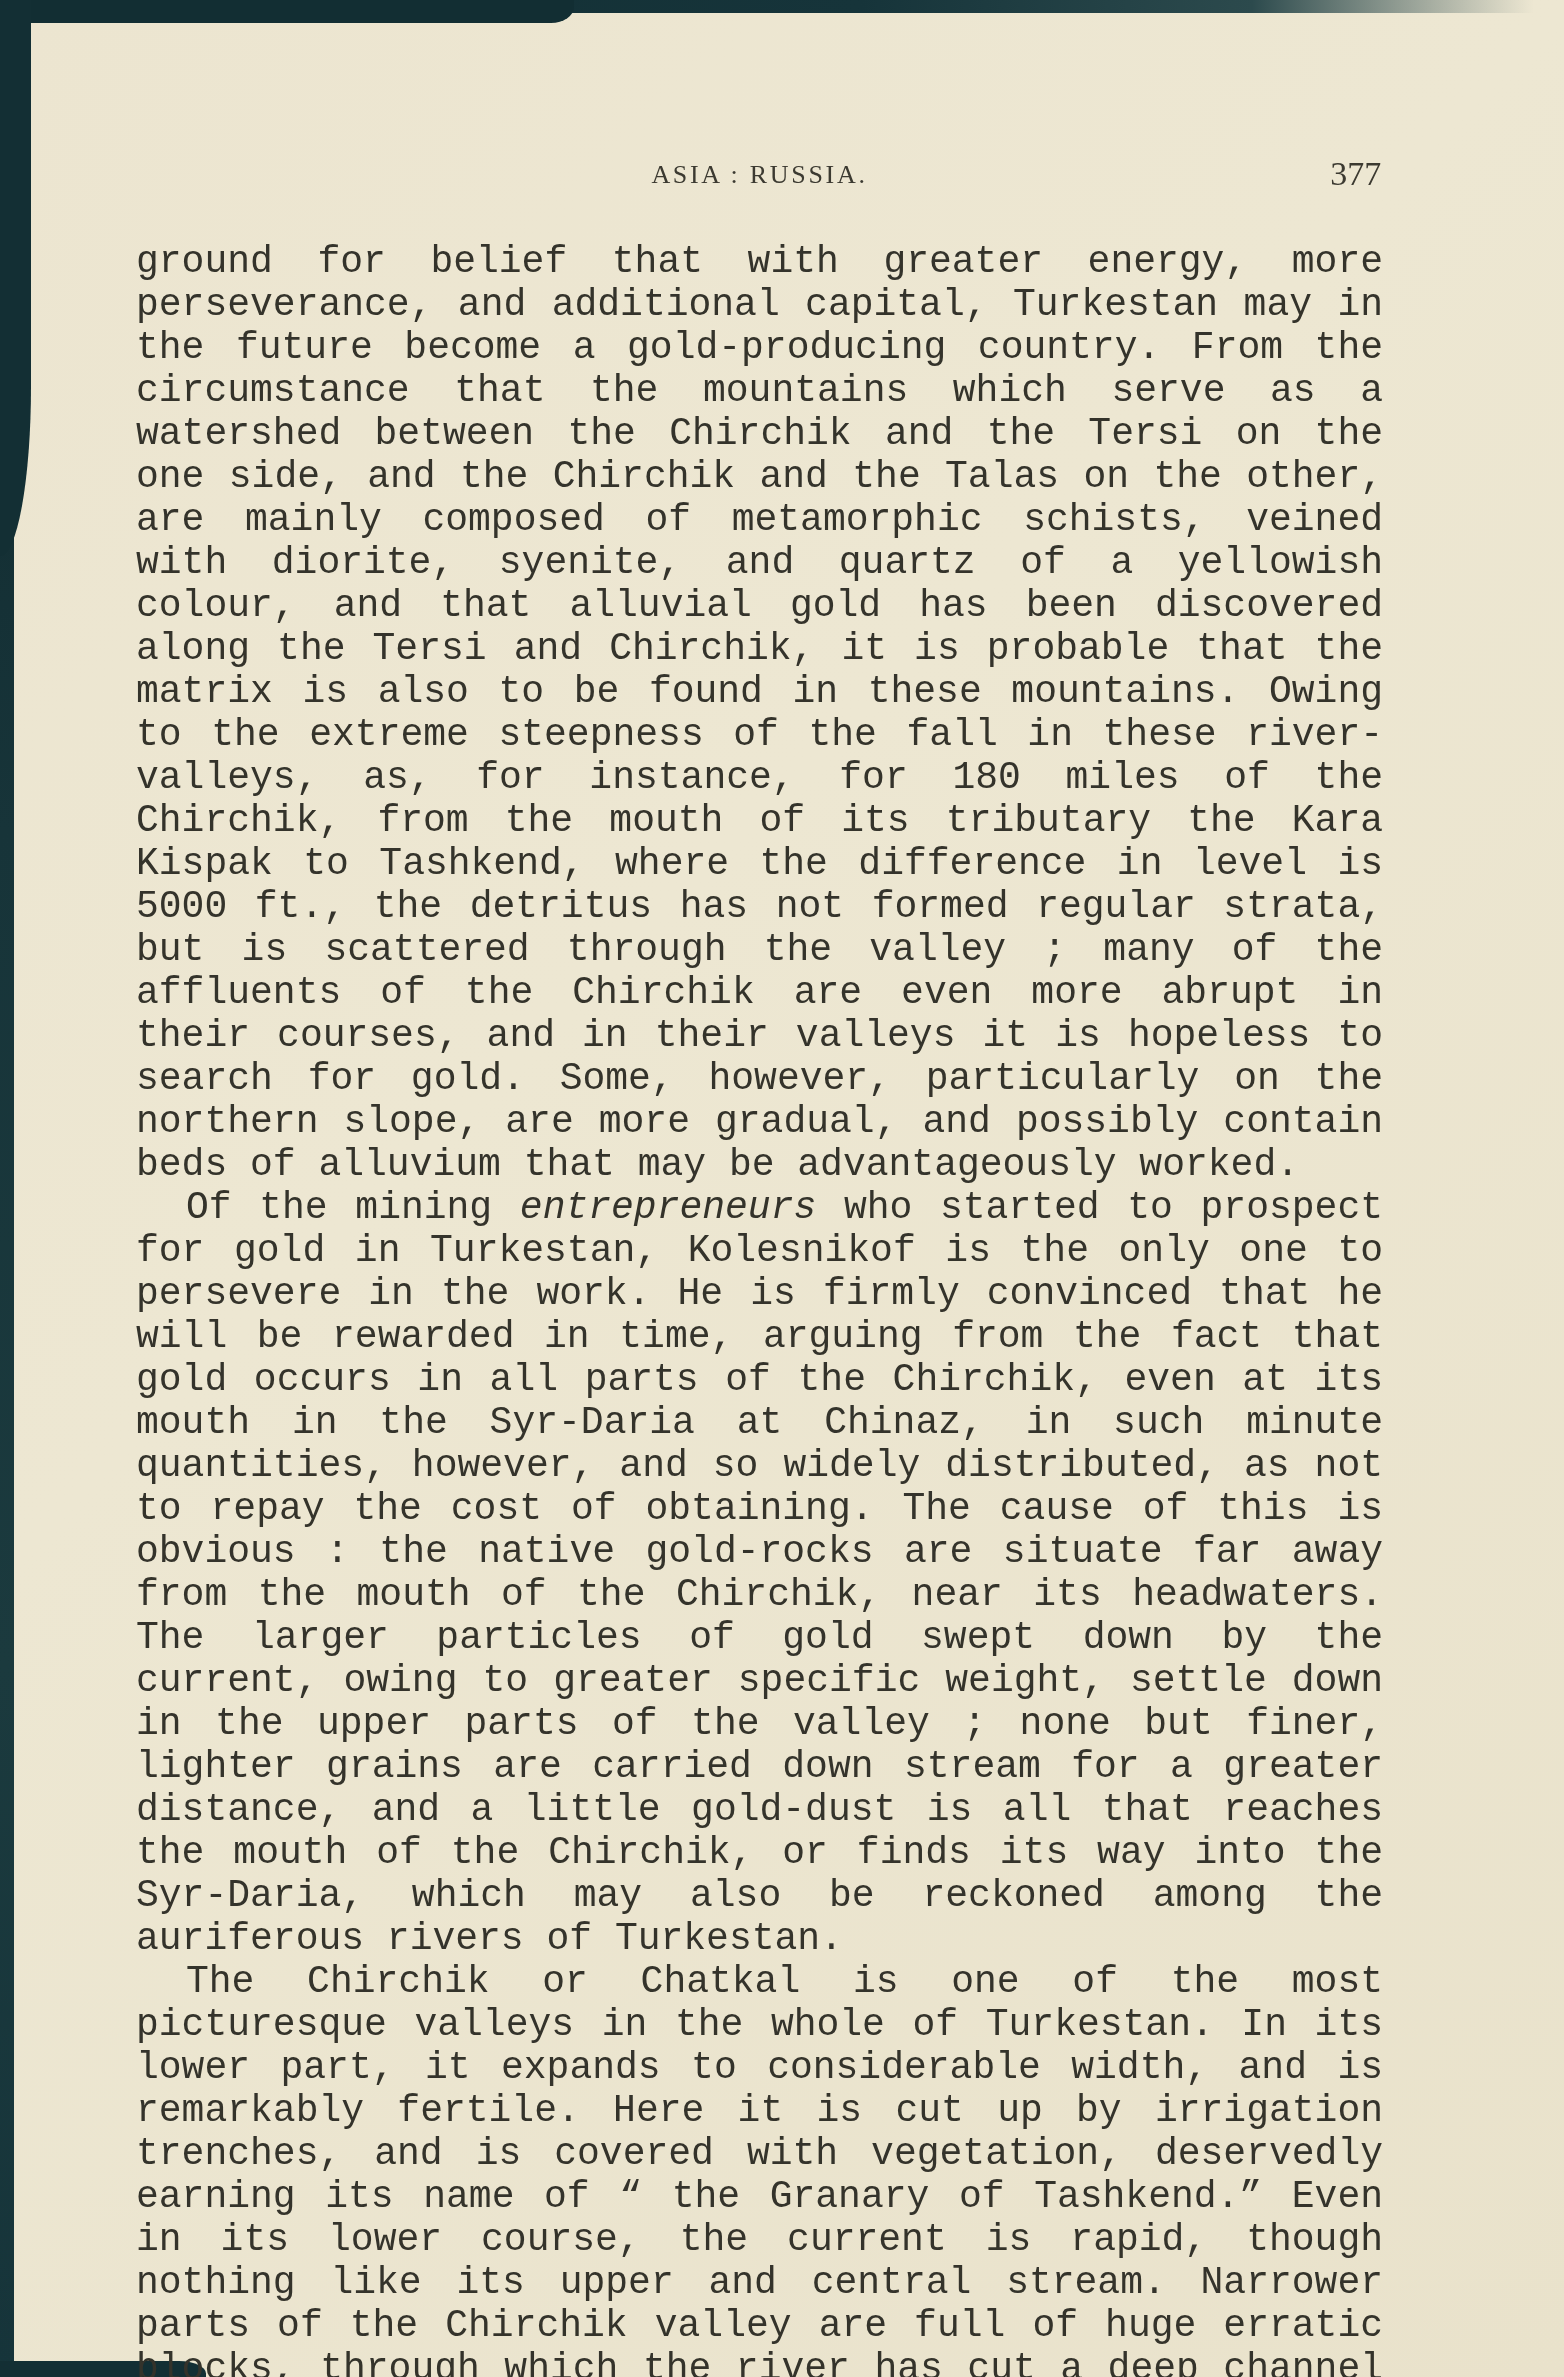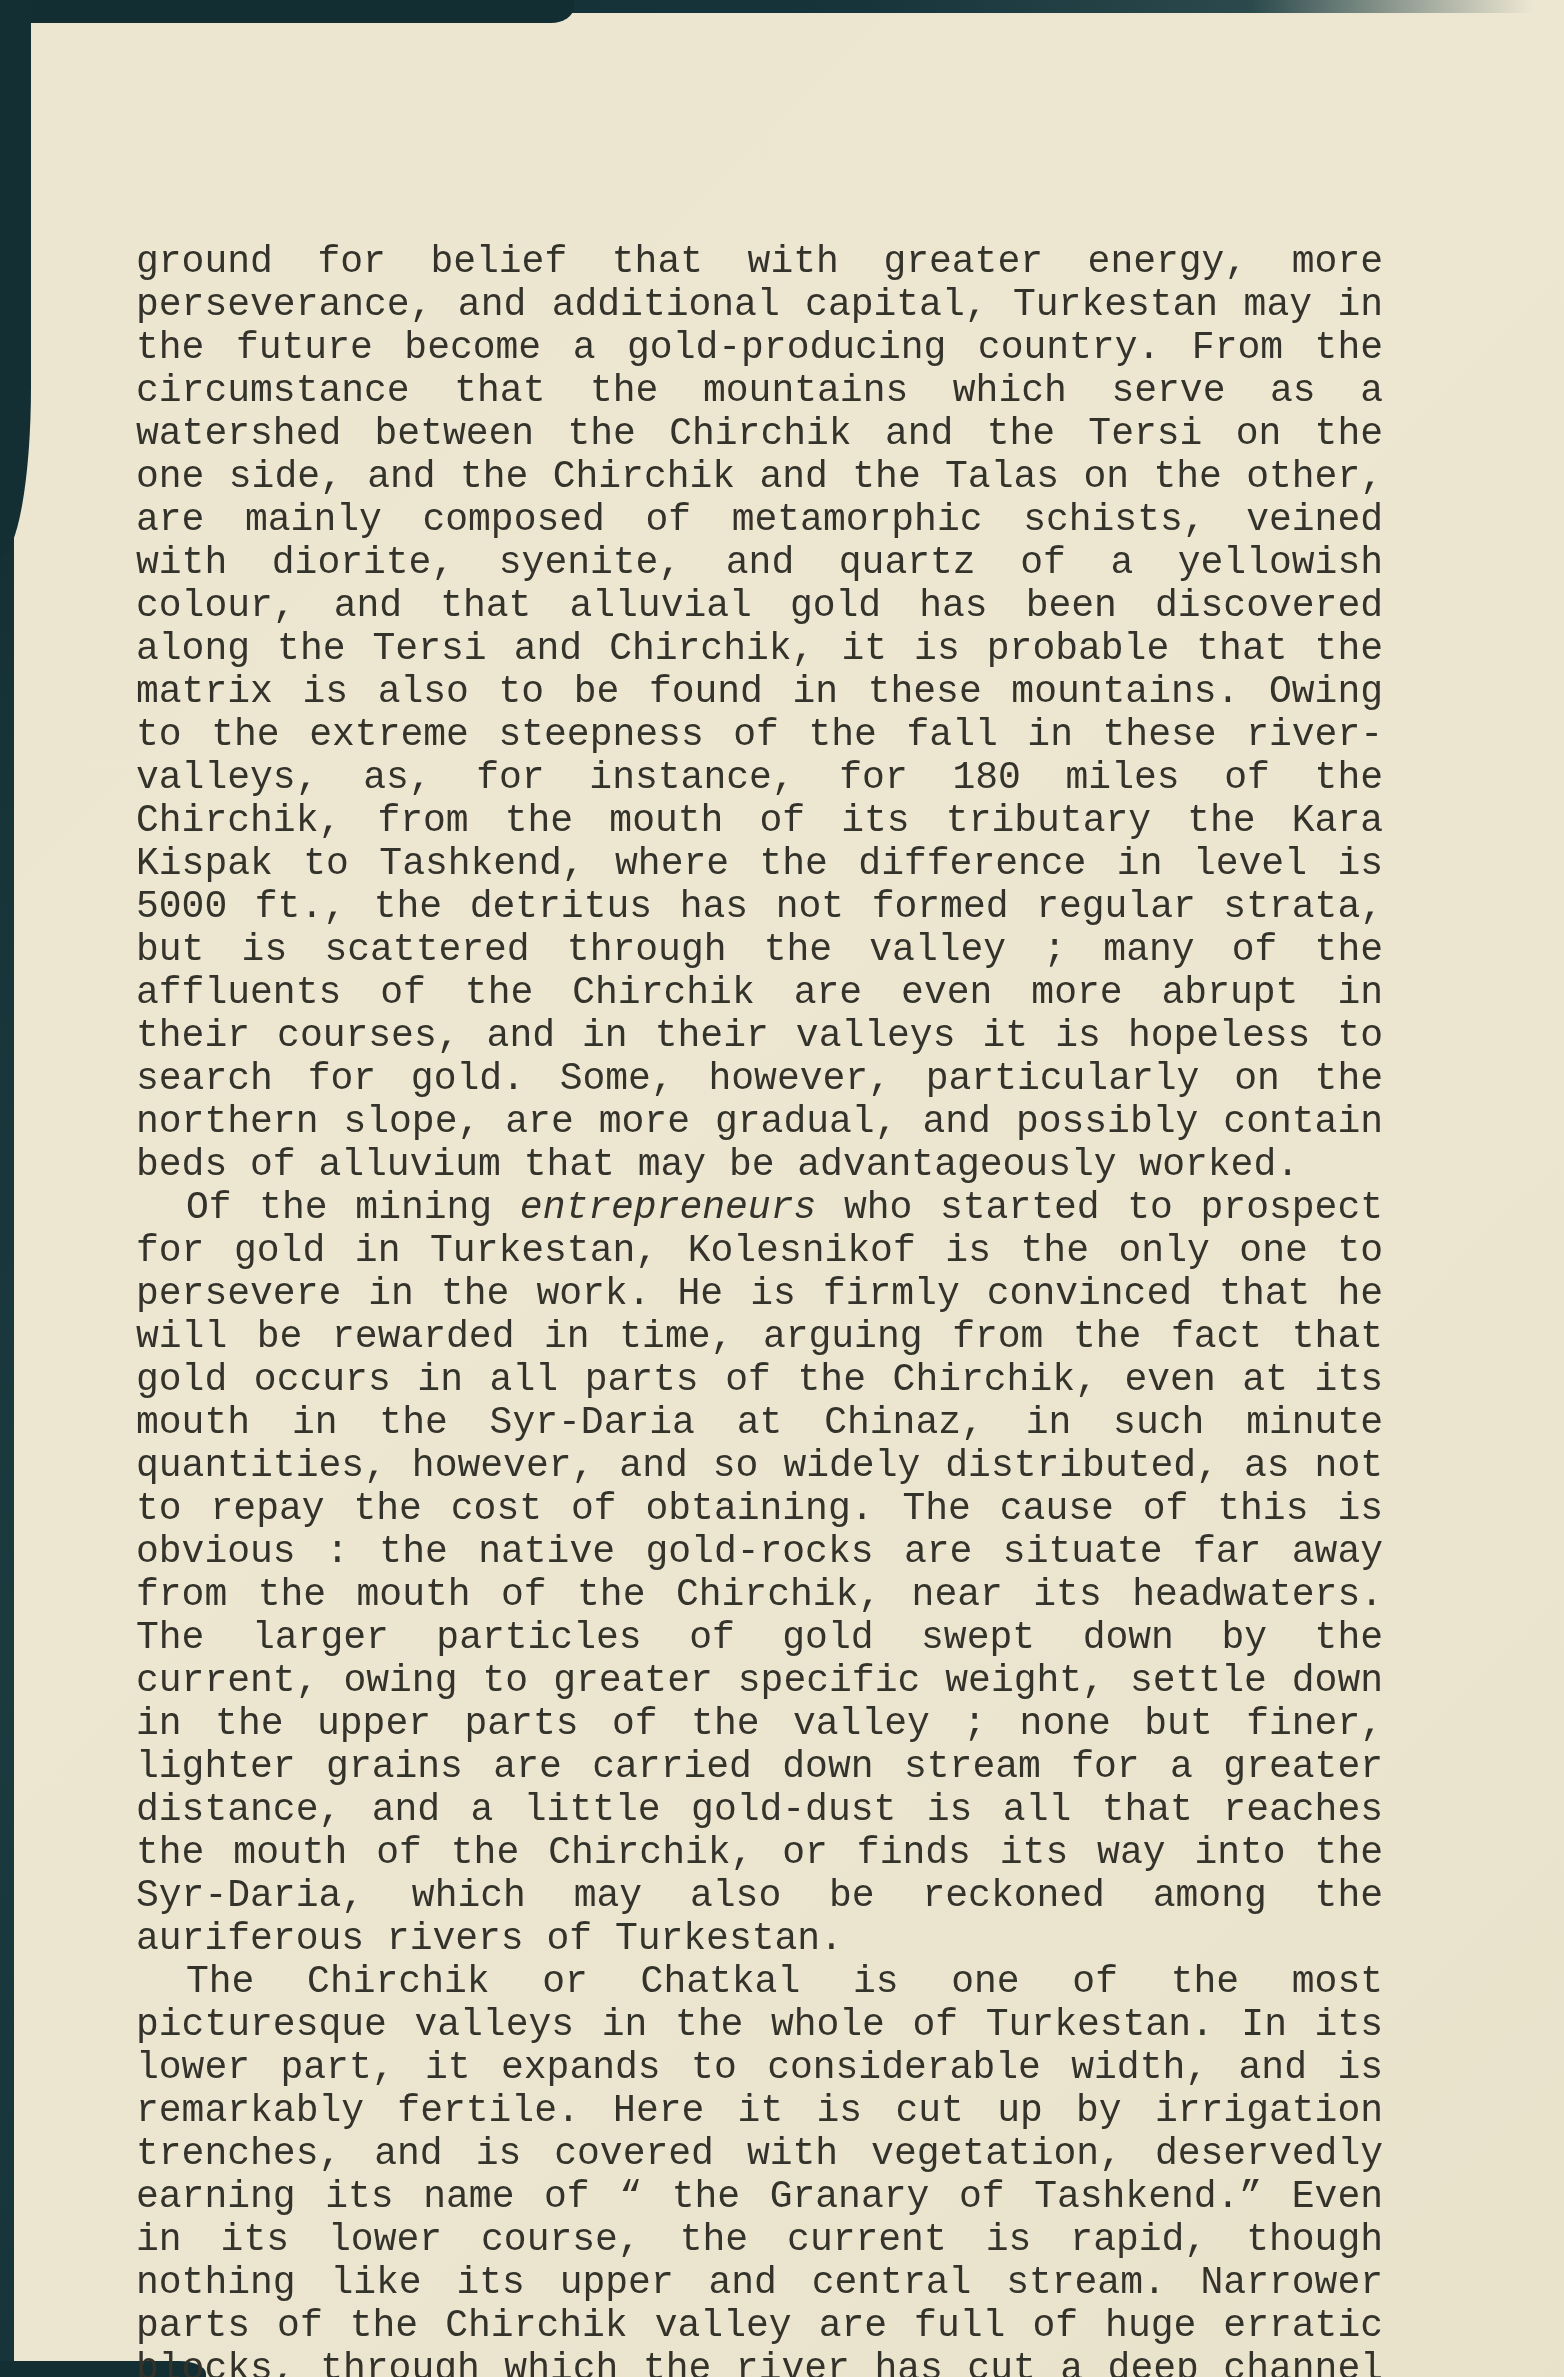--- a/index.html
+++ b/index.html
@@ -108,20 +108,24 @@
 <body>
 
 <div class="page">
 
   <div class="edge-top"></div>
   <div class="edge-top-thick"></div>
   <div class="edge-left"></div>
   <div class="edge-left-upper"></div>
   <div class="edge-bottom-left"></div>
 
+  <div class="header-row">
+    <div class="running-header">ASIA : RUSSIA.</div>
+    <div class="page-number">377</div>
+  </div>
 
   <div class="body-text">
 
     <p>ground for belief that with greater energy, more perseverance, and additional capital, Turkestan may in the future become a gold-producing country.  From the circumstance that the mountains which serve as a watershed between the Chirchik and the Tersi on the one side, and the Chirchik and the Talas on the other, are mainly composed of metamorphic schists, veined with diorite, syenite, and quartz of a yellowish colour, and that alluvial gold has been discovered along the Tersi and Chirchik, it is probable that the matrix is also to be found in these mountains.  Owing to the extreme steepness of the fall in these river-valleys, as, for instance, for 180 miles of the Chirchik, from the mouth of its tributary the Kara Kispak to Tashkend, where the difference in level is 5000 ft., the detritus has not formed regular strata, but is scattered through the valley ; many of the affluents of the Chirchik are even more abrupt in their courses, and in their valleys it is hopeless to search for gold.  Some, however, particularly on the northern slope, are more gradual, and possibly contain beds of alluvium that may be advantageously worked.</p>
 
     <p class="indent"><span>Of the mining </span><span class="italic-term">entrepreneurs</span><span> who started to prospect for gold in Turkestan, Kolesnikof is the only one to persevere in the work.  He is firmly convinced that he will be rewarded in time, arguing from the fact that gold occurs in all parts of the Chirchik, even at its mouth in the Syr-Daria at Chinaz, in such minute quantities, however, and so widely distributed, as not to repay the cost of obtaining.  The cause of this is obvious : the native gold-rocks are situate far away from the mouth of the Chirchik, near its headwaters.  The larger particles of gold swept down by the current, owing to greater specific weight, settle down in the upper parts of the valley ; none but finer, lighter grains are carried down stream for a greater distance, and a little gold-dust is all that reaches the mouth of the Chirchik, or finds its way into the Syr-Daria, which may also be reckoned among the auriferous rivers of Turkestan.</span></p>
 
 
     <p class="indent">The Chirchik or Chatkal is one of the most picturesque valleys in the whole of Turkestan.  In its lower part, it expands to considerable width, and is remarkably fertile.  Here it is cut up by irrigation trenches, and is covered with vegetation, deservedly earning its name of “ the Granary of Tashkend.”  Even in its lower course, the current is rapid, though nothing like its upper and central stream.  Narrower parts of the Chirchik valley are full of huge erratic blocks, through which the river has cut a deep channel ; these rocks have lain here for untold ages, and attest the comparatively far greater volume the river once had.  Together</p>
 

